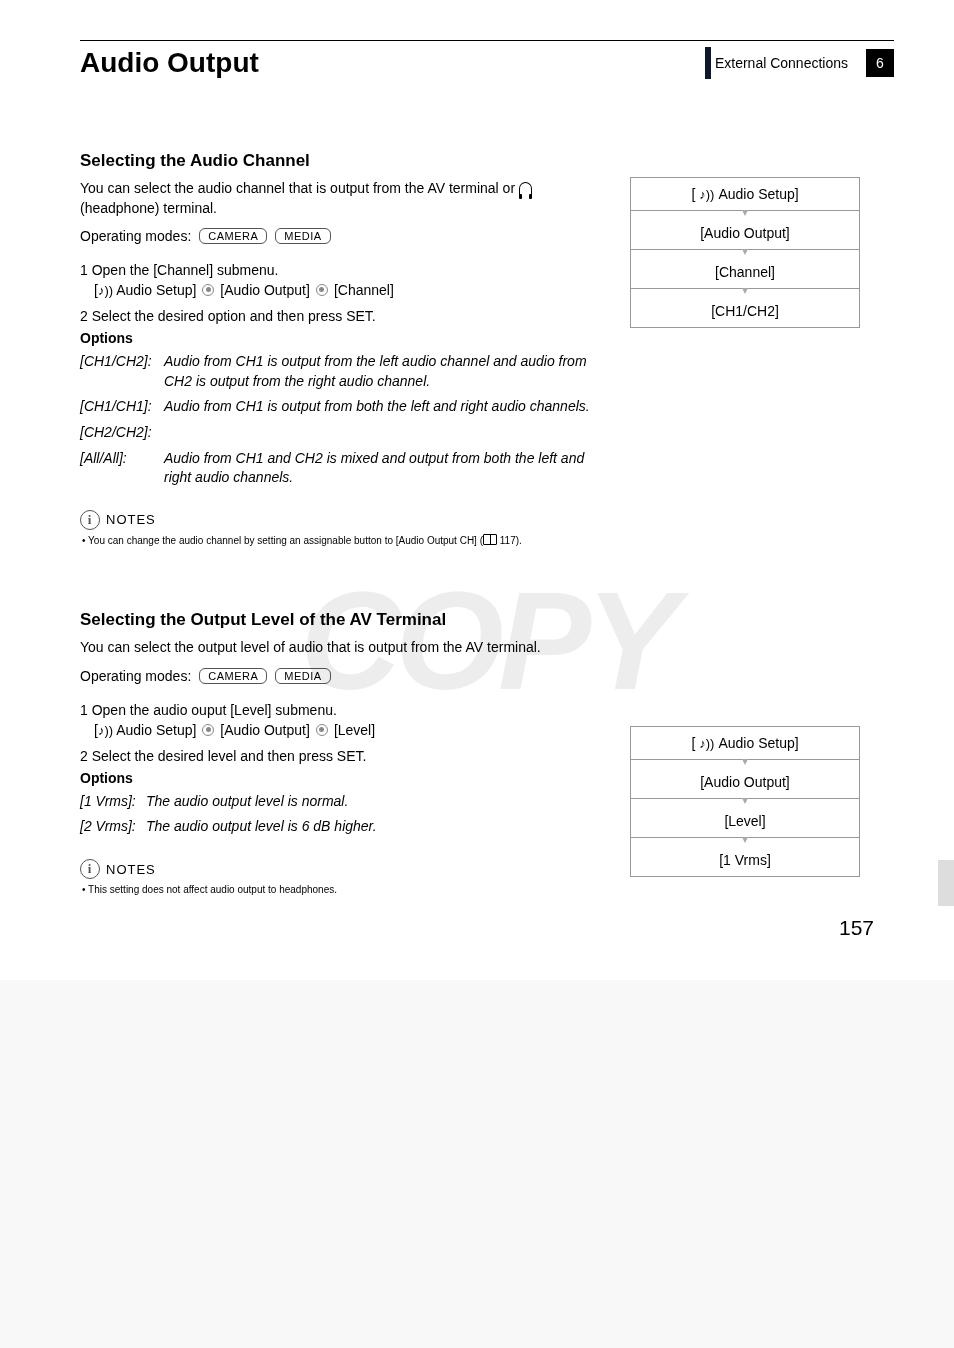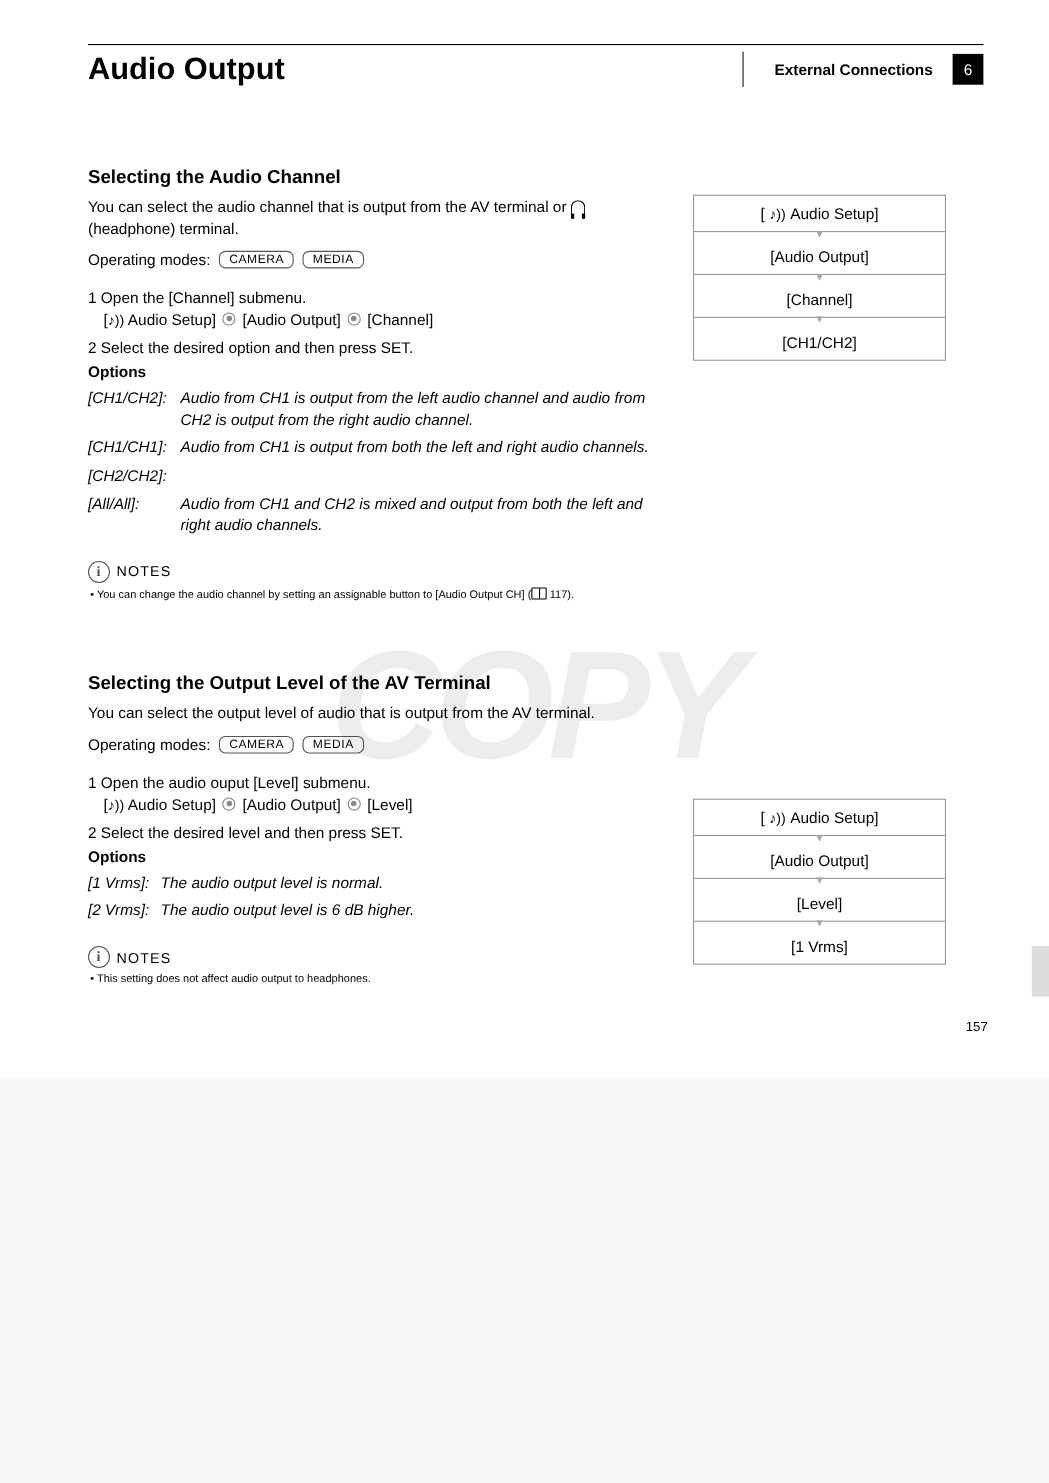--- a/index.html
+++ b/index.html
@@ -32,26 +32,25 @@
       font-size: 28px;
       font-weight: bold;
     }
     .header-right {
       display: flex;
       align-items: center;
       gap: 18px;
       font-size: 14px;
     }
     .header-right-label {
-      border-left: 1px solid #0f172a;
-      padding-left: 28px;
+      border-left: 6px solid #0f172a;
+      padding-left: 4px;
       height: 32px;
       display: flex;
       align-items: center;
-      font-weight: bold;
     }
     .chapter-box {
       background: #000;
       color: #fff;
       width: 28px;
       height: 28px;
       display: flex;
       align-items: center;
       justify-content: center;
       font-size: 14px;
@@ -152,22 +151,22 @@
       color: rgba(0,0,0,0.07);
       transform: rotate(0deg);
       font-family: Arial, sans-serif;
       pointer-events: none;
       letter-spacing: -6px;
     }
     .section-block2 { margin-top: 62px; }
     .page-num {
       position: absolute;
       bottom: 40px;
-      right: 56px;
-      font-size: 12px;
+      right: 80px;
+      font-size: 21px;
     }
     .side-tab {
       position: absolute;
       right: 0;
       top: 860px;
       width: 16px;
       height: 46px;
       background: #ddd;
     }
     .audio-icon { font-family: Arial; font-size: 13px; }

